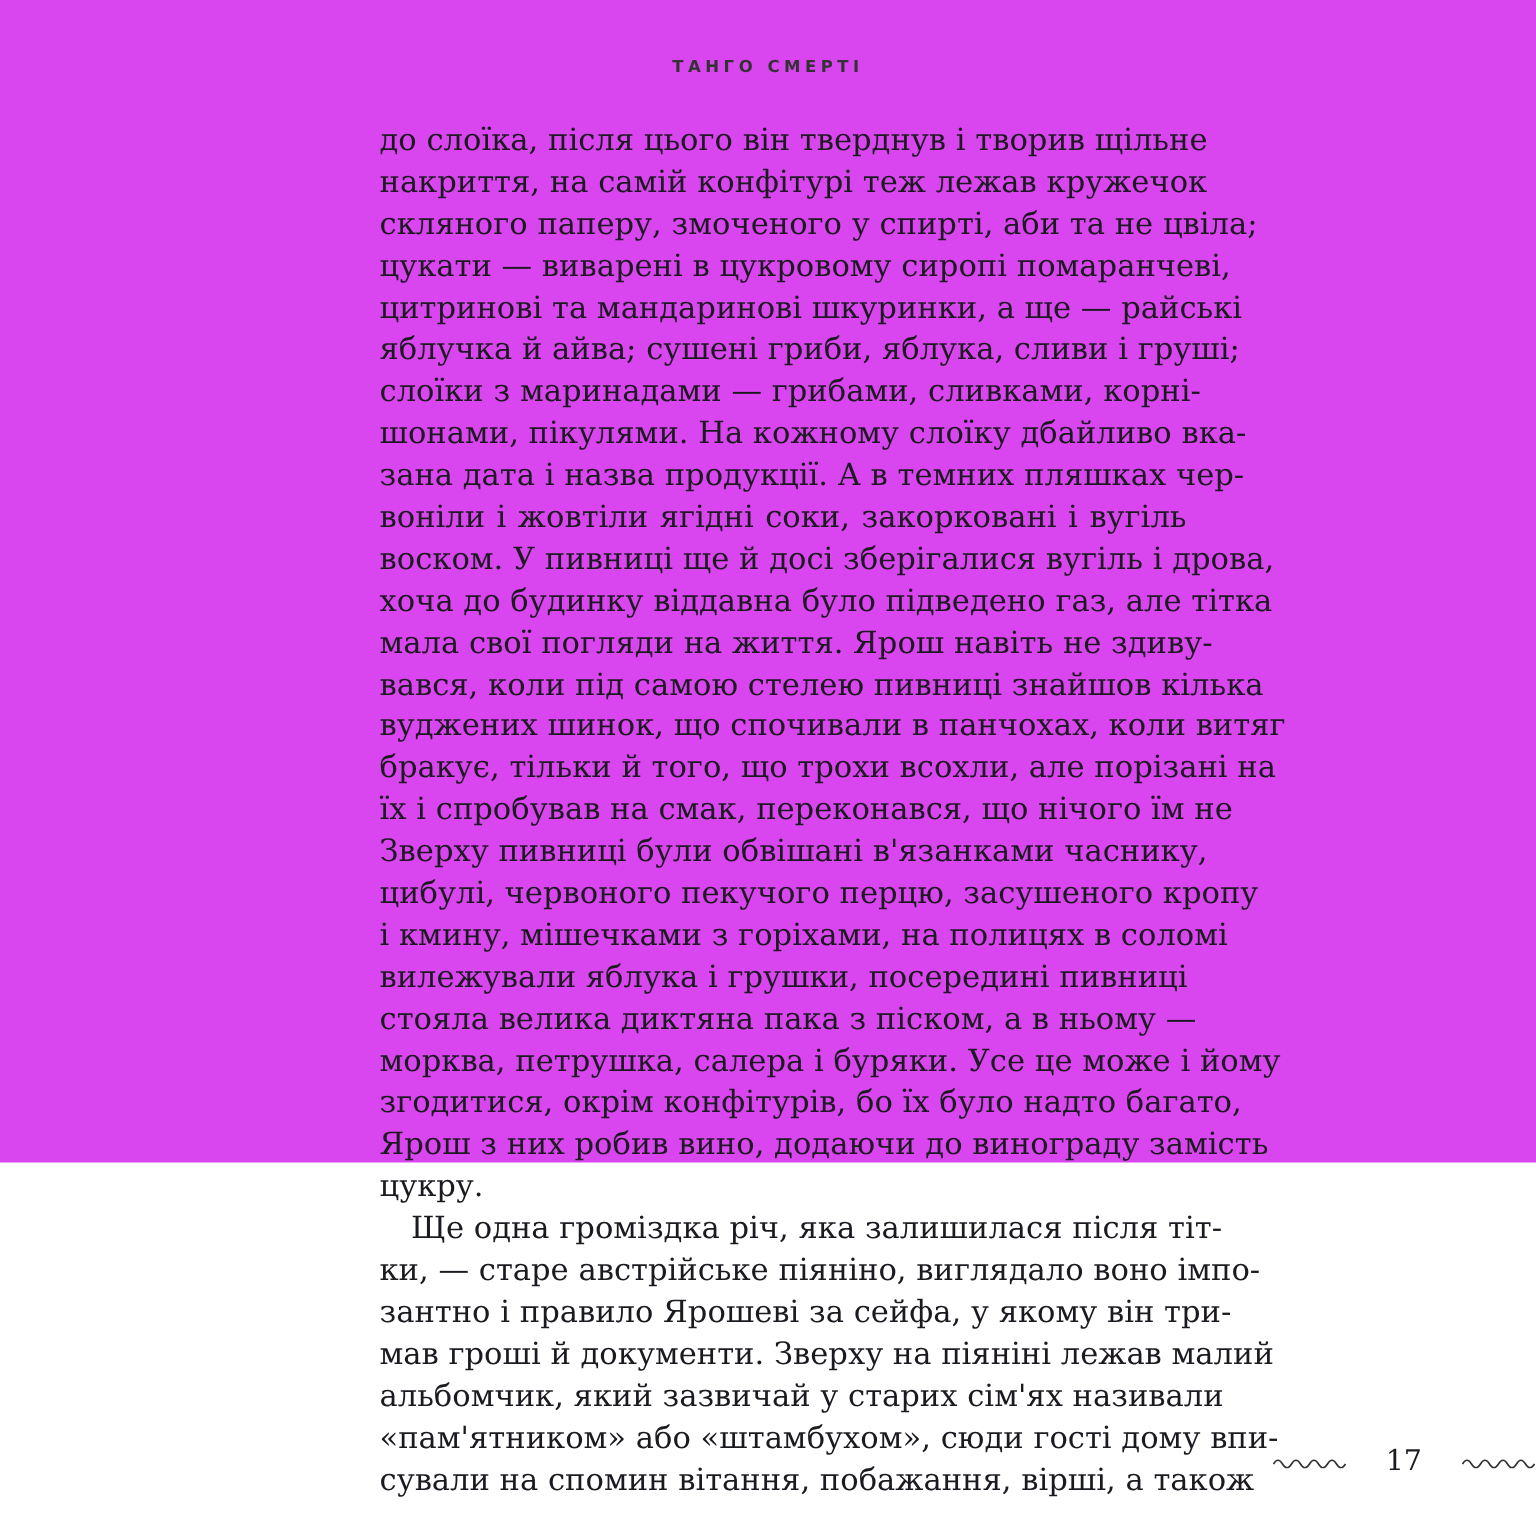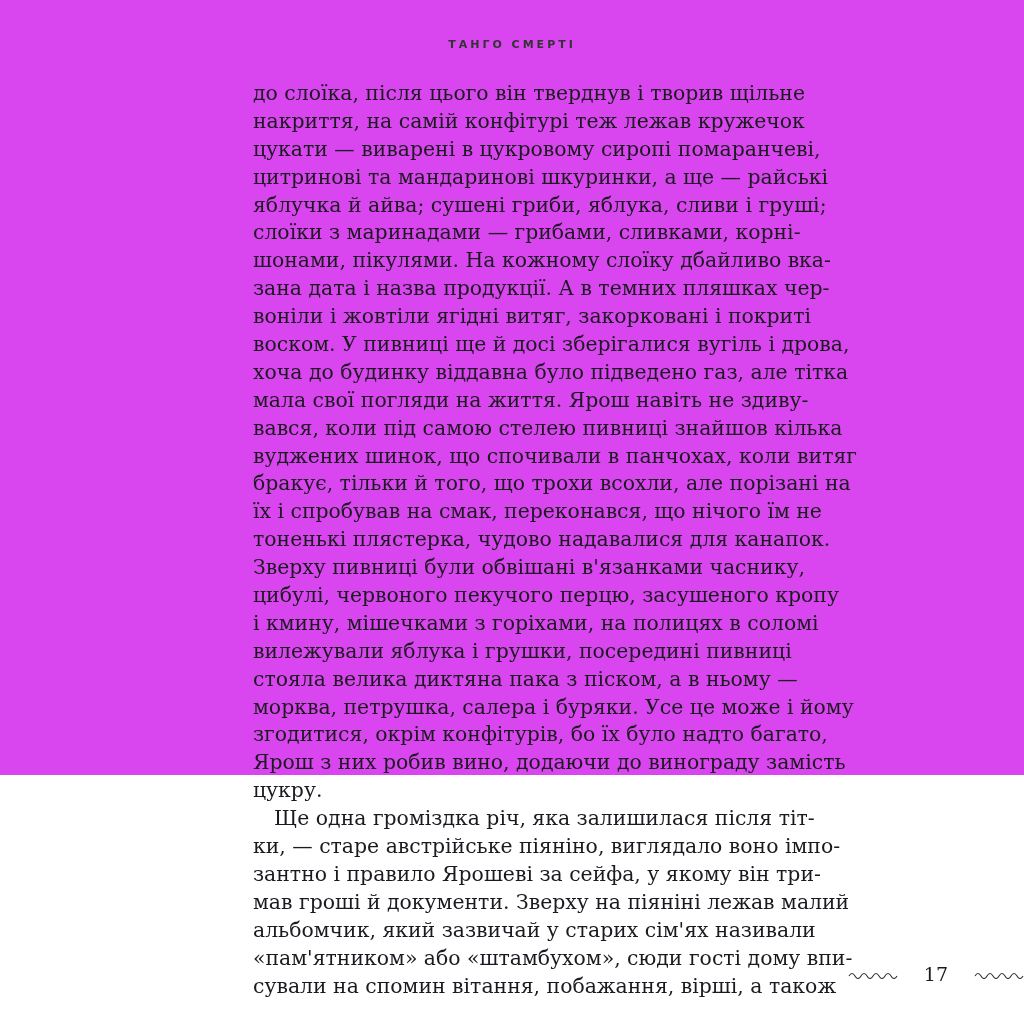--- a/index.html
+++ b/index.html
@@ -31,35 +31,35 @@
   </style>
 </head>
 <body>
 
 <div class="page">
   <div class="running-header">ТАНГО СМЕРТІ</div>
 
   <div class="body-text">
     <div class="line">до слоїка, після цього він тверднув і творив щільне</div>
     <div class="line">накриття, на самій конфітурі теж лежав кружечок</div>
+    <div class="line">скляного паперу, змоченого у спирті, аби та не цвіла;</div>
     <div class="line">цукати — виварені в цукровому сиропі помаранчеві,</div>
     <div class="line">цитринові та мандаринові шкуринки, а ще — райські</div>
     <div class="line">яблучка й айва; сушені гриби, яблука, сливи і груші;</div>
     <div class="line">слоїки з маринадами — грибами, сливками, корні-</div>
     <div class="line">шонами, пікулями. На кожному слоїку дбайливо вка-</div>
     <div class="line">зана дата і назва продукції. А в темних пляшках чер-</div>
-    <div class="line">воніли і жовтіли ягідні витяг, закорковані і покриті</div>
+    <div class="line">воніли і жовтіли ягідні соки, закорковані і вугіль</div>
     <div class="line">воском. У пивниці ще й досі зберігалися вугіль і дрова,</div>
     <div class="line">хоча до будинку віддавна було підведено газ, але тітка</div>
     <div class="line">мала свої погляди на життя. Ярош навіть не здиву-</div>
     <div class="line">вався, коли під самою стелею пивниці знайшов кілька</div>
     <div class="line">вуджених шинок, що спочивали в панчохах, коли витяг</div>
     <div class="line">бракує, тільки й того, що трохи всохли, але порізані на</div>
     <div class="line">їх і спробував на смак, переконався, що нічого їм не</div>
-    <div class="line">тоненькі плястерка, чудово надавалися для канапок.</div>
     <div class="line">Зверху пивниці були обвішані в'язанками часнику,</div>
     <div class="line">цибулі, червоного пекучого перцю, засушеного кропу</div>
     <div class="line">і кмину, мішечками з горіхами, на полицях в соломі</div>
     <div class="line">вилежували яблука і грушки, посередині пивниці</div>
     <div class="line">стояла велика диктяна пака з піском, а в ньому —</div>
     <div class="line">морква, петрушка, салера і буряки. Усе це може і йому</div>
     <div class="line">згодитися, окрім конфітурів, бо їх було надто багато,</div>
     <div class="line">Ярош з них робив вино, додаючи до винограду замість</div>
     <div class="line last">цукру.</div>
     <div class="line indent">Ще одна громіздка річ, яка залишилася після тіт-</div>

